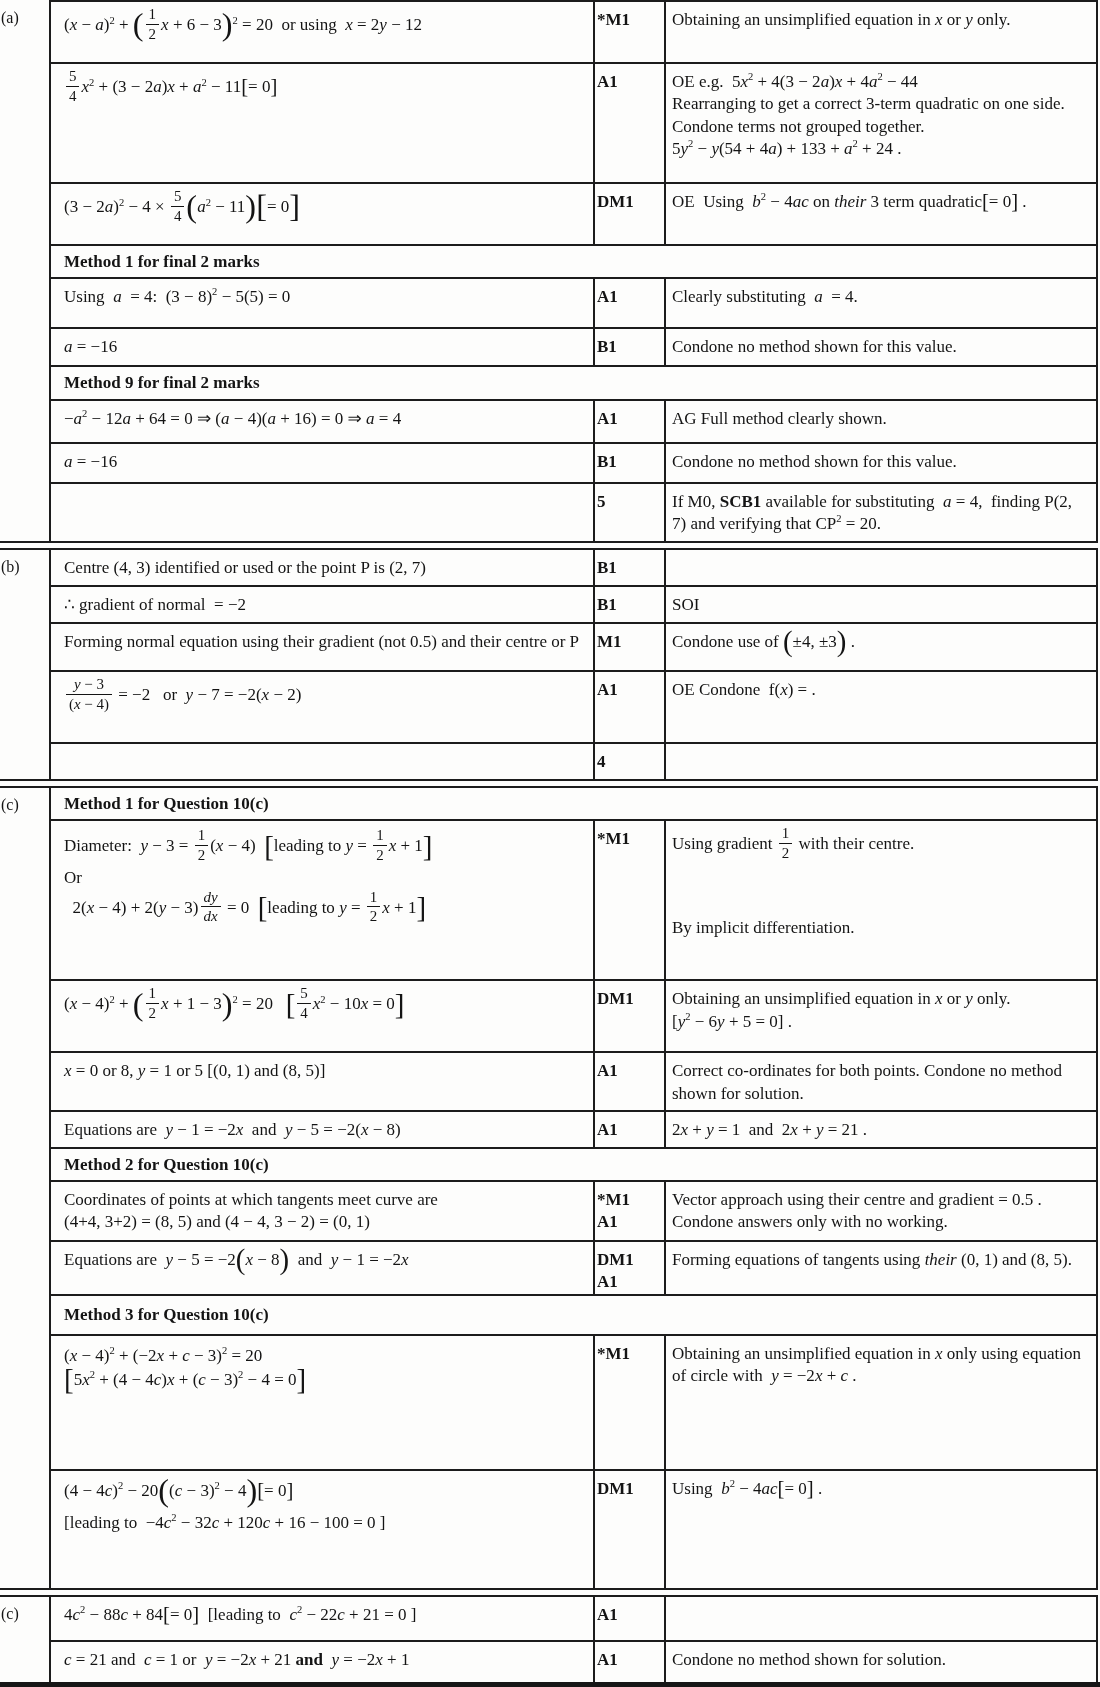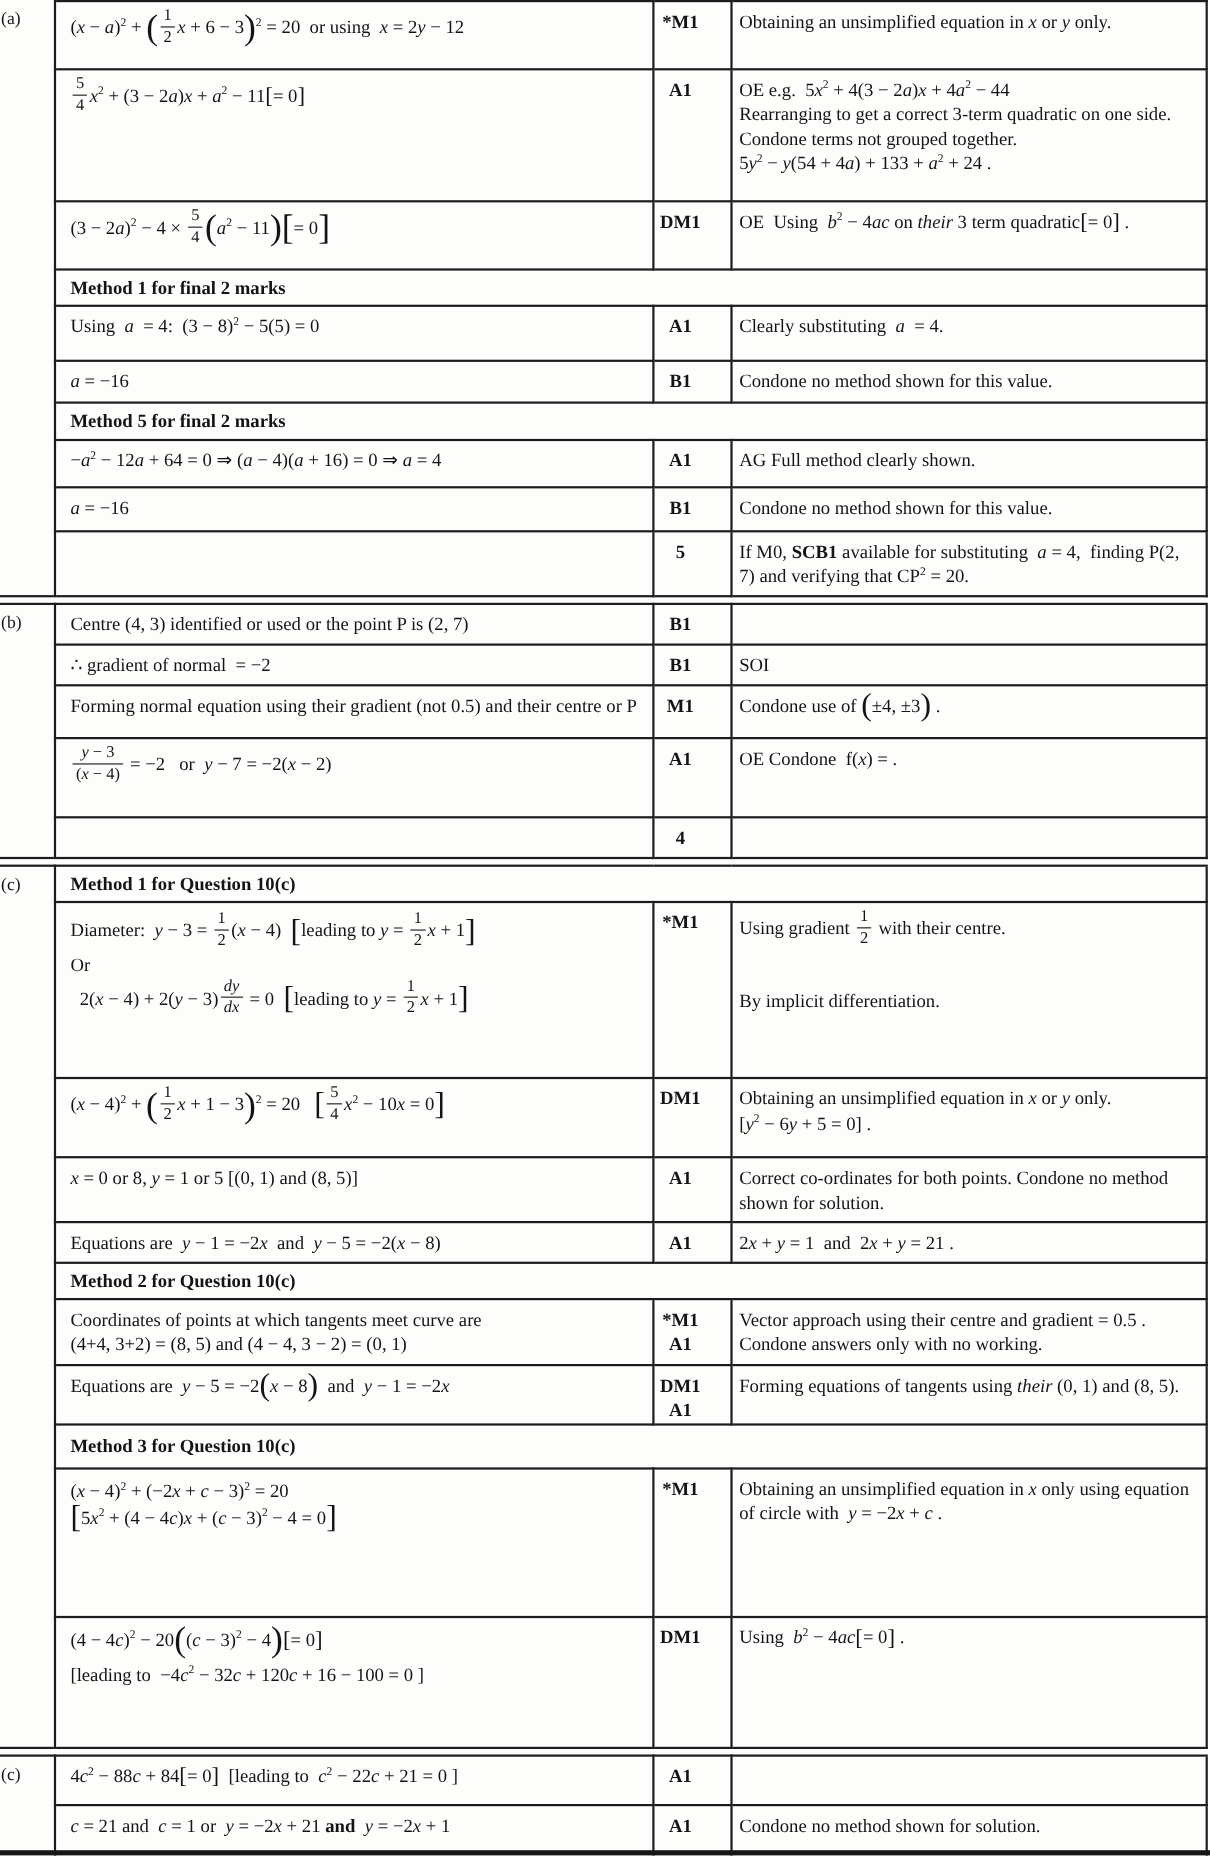--- a/index.html
+++ b/index.html
@@ -29,21 +29,21 @@
     font-size:16px;
   }
   td.ct,td.mk,td.cm,td.hdr{
     border:2px solid #1c1c1c;
     vertical-align:top;
   }
   td.ct{padding:7px 10px 3px 13px;}
   td.cm{padding:7px 8px 5px 6px;}
   td.mk{
     font-weight:bold;
-    text-align:center;
+    text-align:left;
     padding:7px 24px 0 2px;
   }
   td.hdr{
     font-weight:bold;
     padding:5px 22px 4px 13px;
     vertical-align:middle;
   }
   tr.sep td{
     border:none;
     border-top:2.5px solid #1c1c1c;
@@ -59,21 +59,21 @@
   sup{font-size:0.62em;vertical-align:super;line-height:0;}
   .fr{
     display:inline-block;vertical-align:middle;text-align:center;
     line-height:1;font-size:0.88em;margin:0 2px;position:relative;top:-2px;
   }
   .fr .n{display:block;padding:0 3px 2px;border-bottom:1.5px solid #141414;}
   .fr .d{display:block;padding:2px 3px 0;}
   .bk{font-size:1.9em;font-weight:200;vertical-align:middle;line-height:0;position:relative;top:-2px;}
   .bk2{font-size:1.7em;font-weight:200;vertical-align:middle;line-height:0;position:relative;top:-2px;}
   .sb{font-size:1.22em;line-height:0;vertical-align:-1px;}
-  .gap{margin-top:36px;}
+  .gap{margin-top:54px;}
   .eqln{margin:2px 0;}
 </style>
 </head>
 <body>
 
 <div class="page">
   <table class="ms" id="ms-table">
     <colgroup>
       <col class="c-lbl">
         <col class="c-ct">
@@ -104,21 +104,21 @@
           <td class="ct">Using&nbsp; <i>a</i>&nbsp; = 4:&nbsp; (3 − 8)<sup>2</sup> − 5(5) = 0</td>
           <td class="mk">A1</td>
           <td class="cm">Clearly substituting&nbsp; <i>a</i>&nbsp; = 4.</td>
         </tr>
         <tr style="height:38px">
           <td class="ct"><i>a</i> = −16</td>
           <td class="mk">B1</td>
           <td class="cm">Condone no method shown for this value.</td>
         </tr>
         <tr style="height:33px">
-          <td class="hdr" colspan="3">Method 5 for final 2 marks</td>
+          <td class="hdr" colspan="3">Method 9 for final 2 marks</td>
         </tr>
         <tr style="height:43px">
           <td class="ct">−<i>a</i><sup>2</sup> − 12<i>a</i> + 64 = 0 ⇒ (<i>a</i> − 4)(<i>a</i> + 16) = 0 ⇒ <i>a</i> = 4</td>
           <td class="mk">A1</td>
           <td class="cm">AG Full method clearly shown.</td>
         </tr>
         <tr style="height:40px">
           <td class="ct"><i>a</i> = −16</td>
           <td class="mk">B1</td>
           <td class="cm">Condone no method shown for this value.</td>

